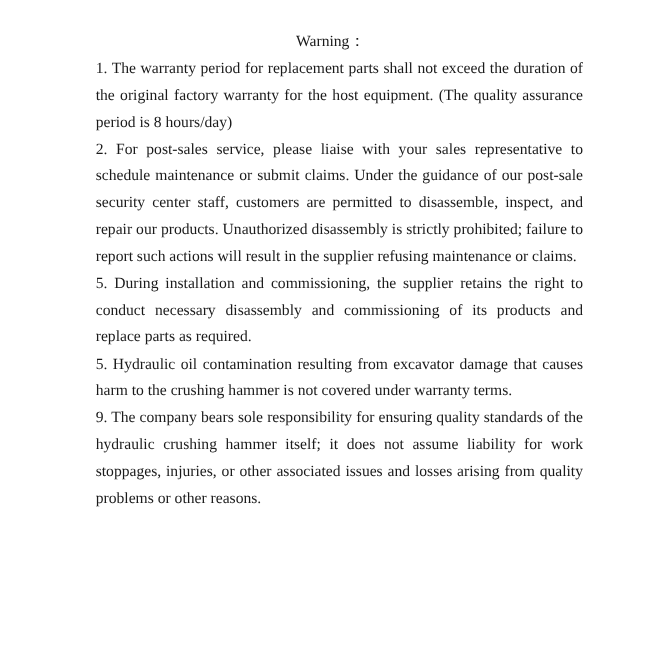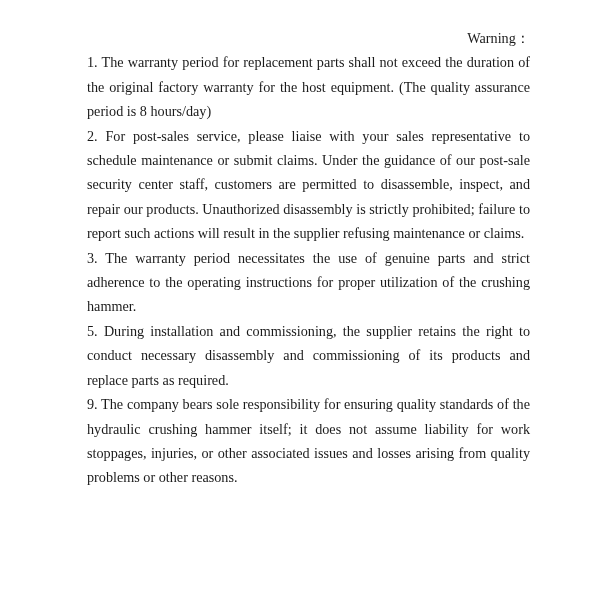--- a/index.html
+++ b/index.html
@@ -22,31 +22,31 @@
       font-size: 14.2px;
       line-height: 24.4px;
       color: #1a1a1a;
       text-align: justify;
     }
     .doc p {
       margin: 0;
       padding: 0;
     }
     .doc .heading {
-      text-align: right;
+      text-align: center;
     }
     .doc .last-line-left {
       text-align: justify;
       text-align-last: left;
       margin-left: 16px;
     }
   </style>
 </head>
 <body>
 
 <div class="doc">
   <p class="heading">Warning：</p>
   <p class="last-line-left">1. The warranty period for replacement parts shall not exceed the duration of the original factory warranty for the host equipment. (The quality assurance period is 8 hours/day)</p>
   <p class="last-line-left">2. For post-sales service, please liaise with your sales representative to schedule maintenance or submit claims. Under the guidance of our post-sale security center staff, customers are permitted to disassemble, inspect, and repair our products. Unauthorized disassembly is strictly prohibited; failure to report such actions will result in the supplier refusing maintenance or claims.</p>
-  <p class="last-line-left">3. The warranty period necessitates the use of genuine parts and strict adherence to the operating instructions for proper utilization of the crushing hammer.</p>
   <p class="last-line-left">5. During installation and commissioning, the supplier retains the right to conduct necessary disassembly and commissioning of its products and replace parts as required.</p>
+  <p class="last-line-left">5. Hydraulic oil contamination resulting from excavator damage that causes harm to the crushing hammer is not covered under warranty terms.</p>
   <p class="last-line-left">9. The company bears sole responsibility for ensuring quality standards of the hydraulic crushing hammer itself; it does not assume liability for work stoppages, injuries, or other associated issues and losses arising from quality problems or other reasons.</p>
 </div>
 
 </body></html>

